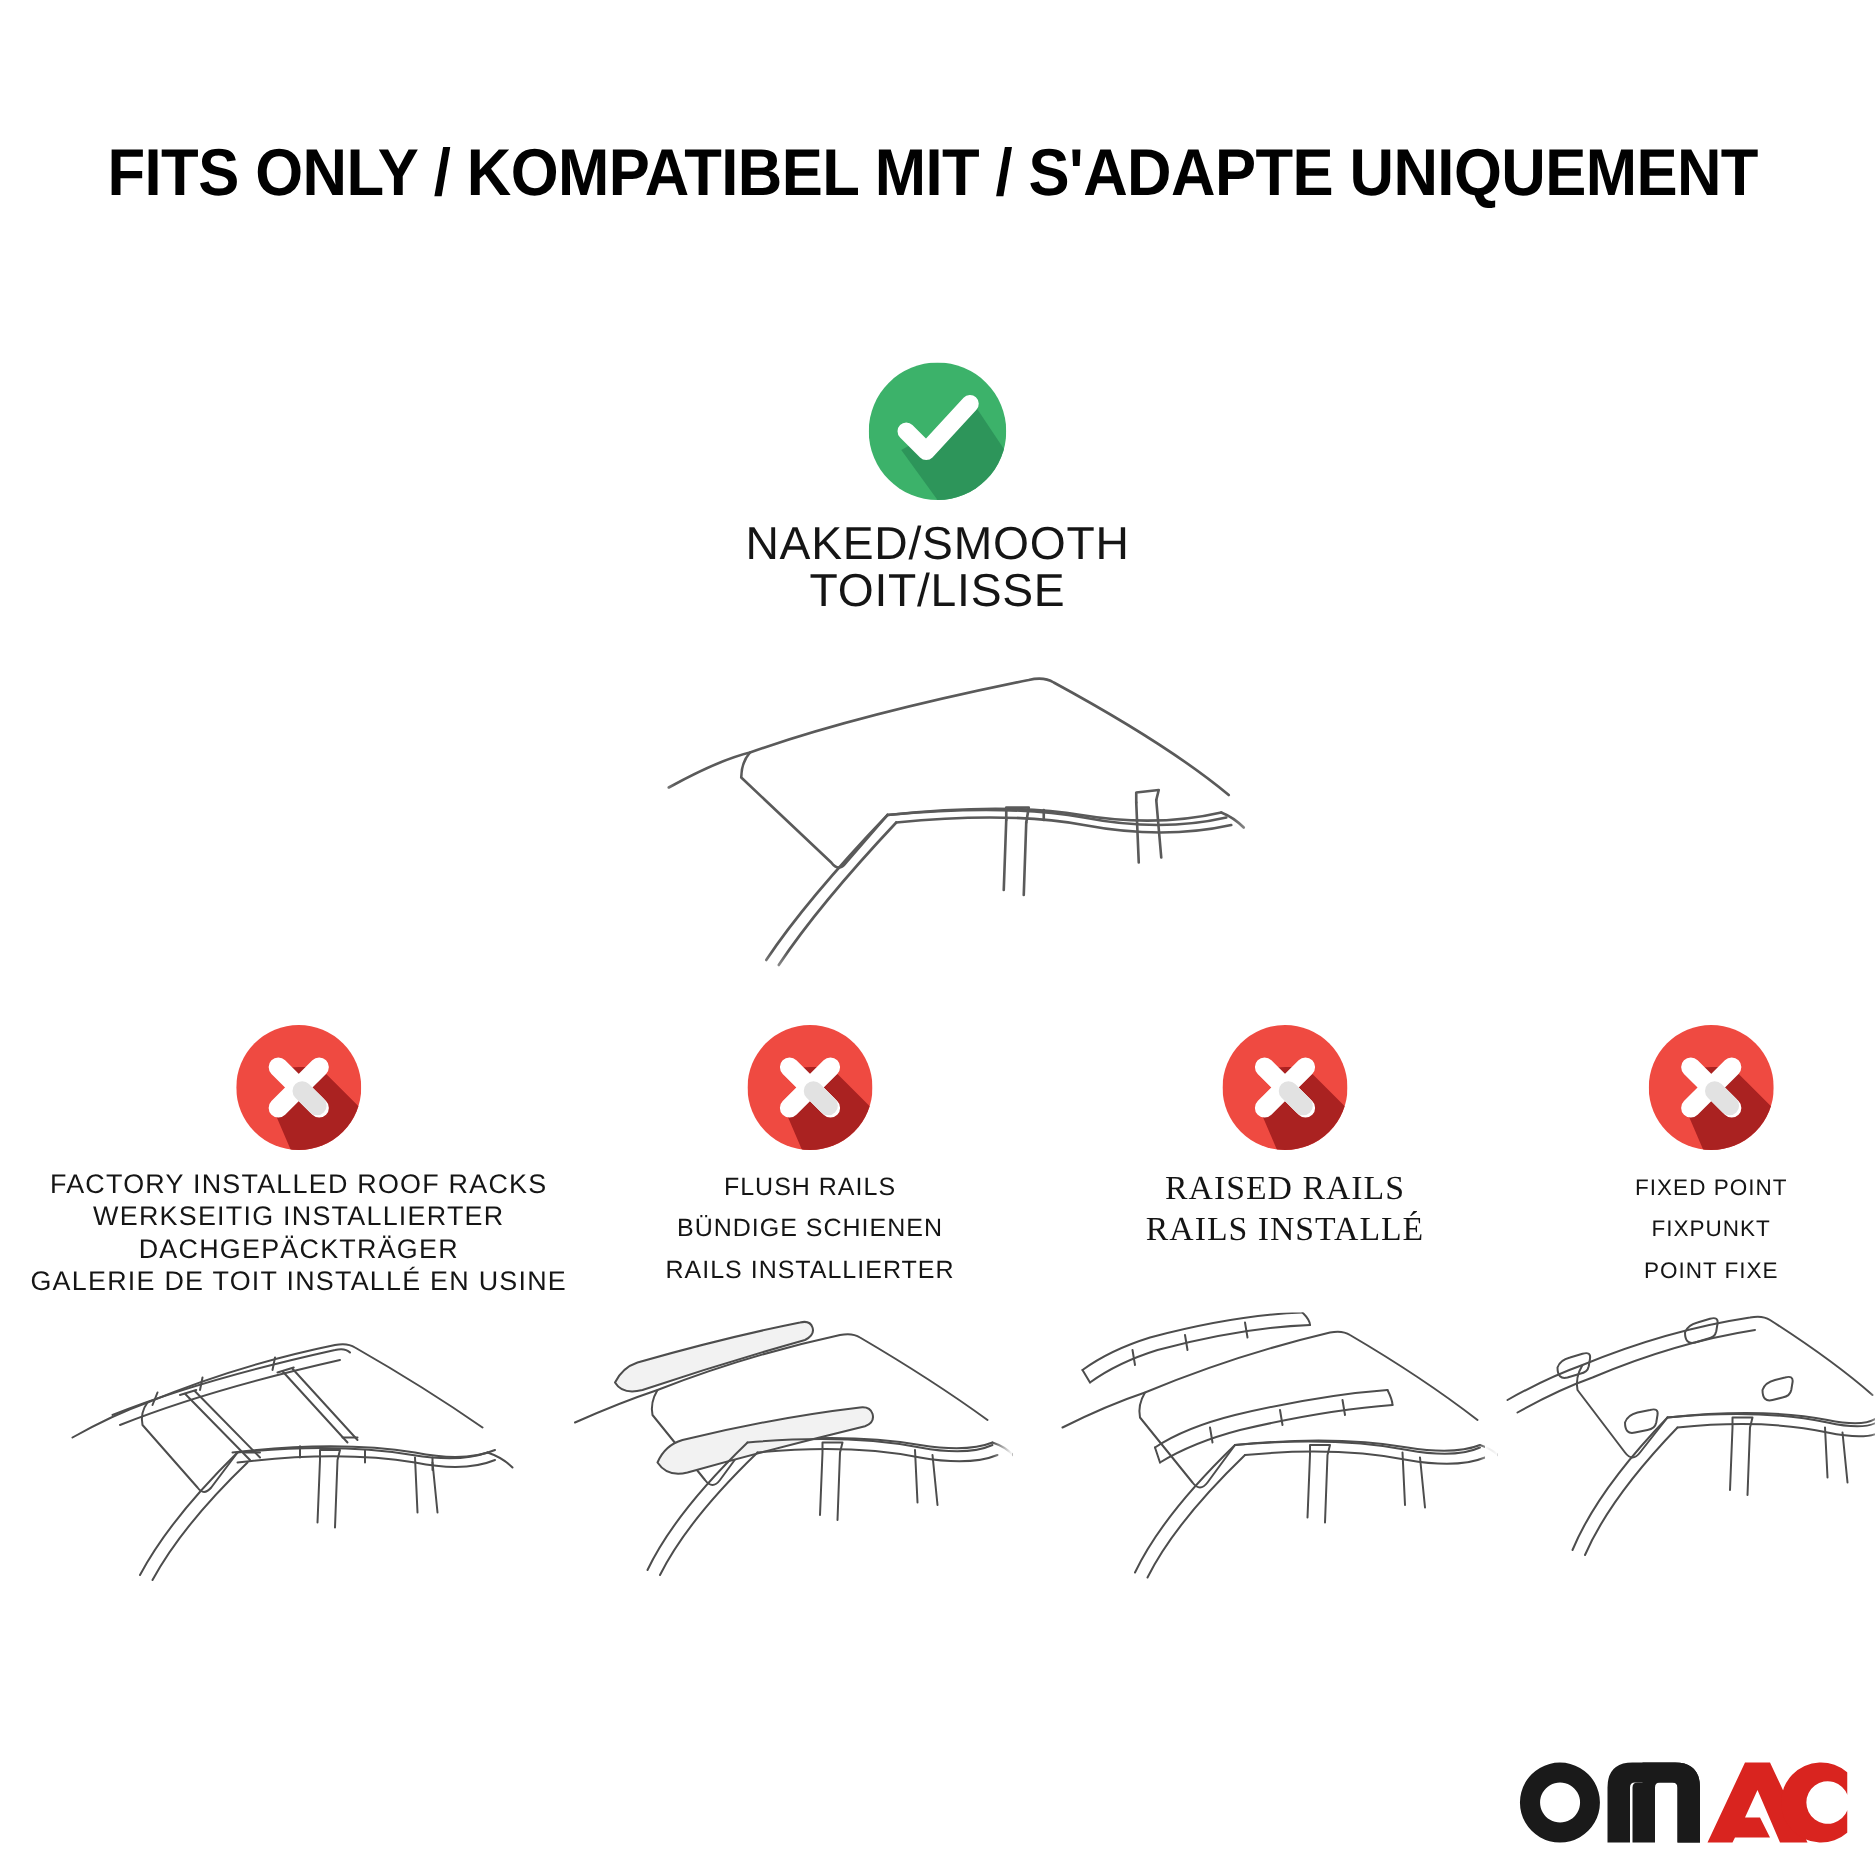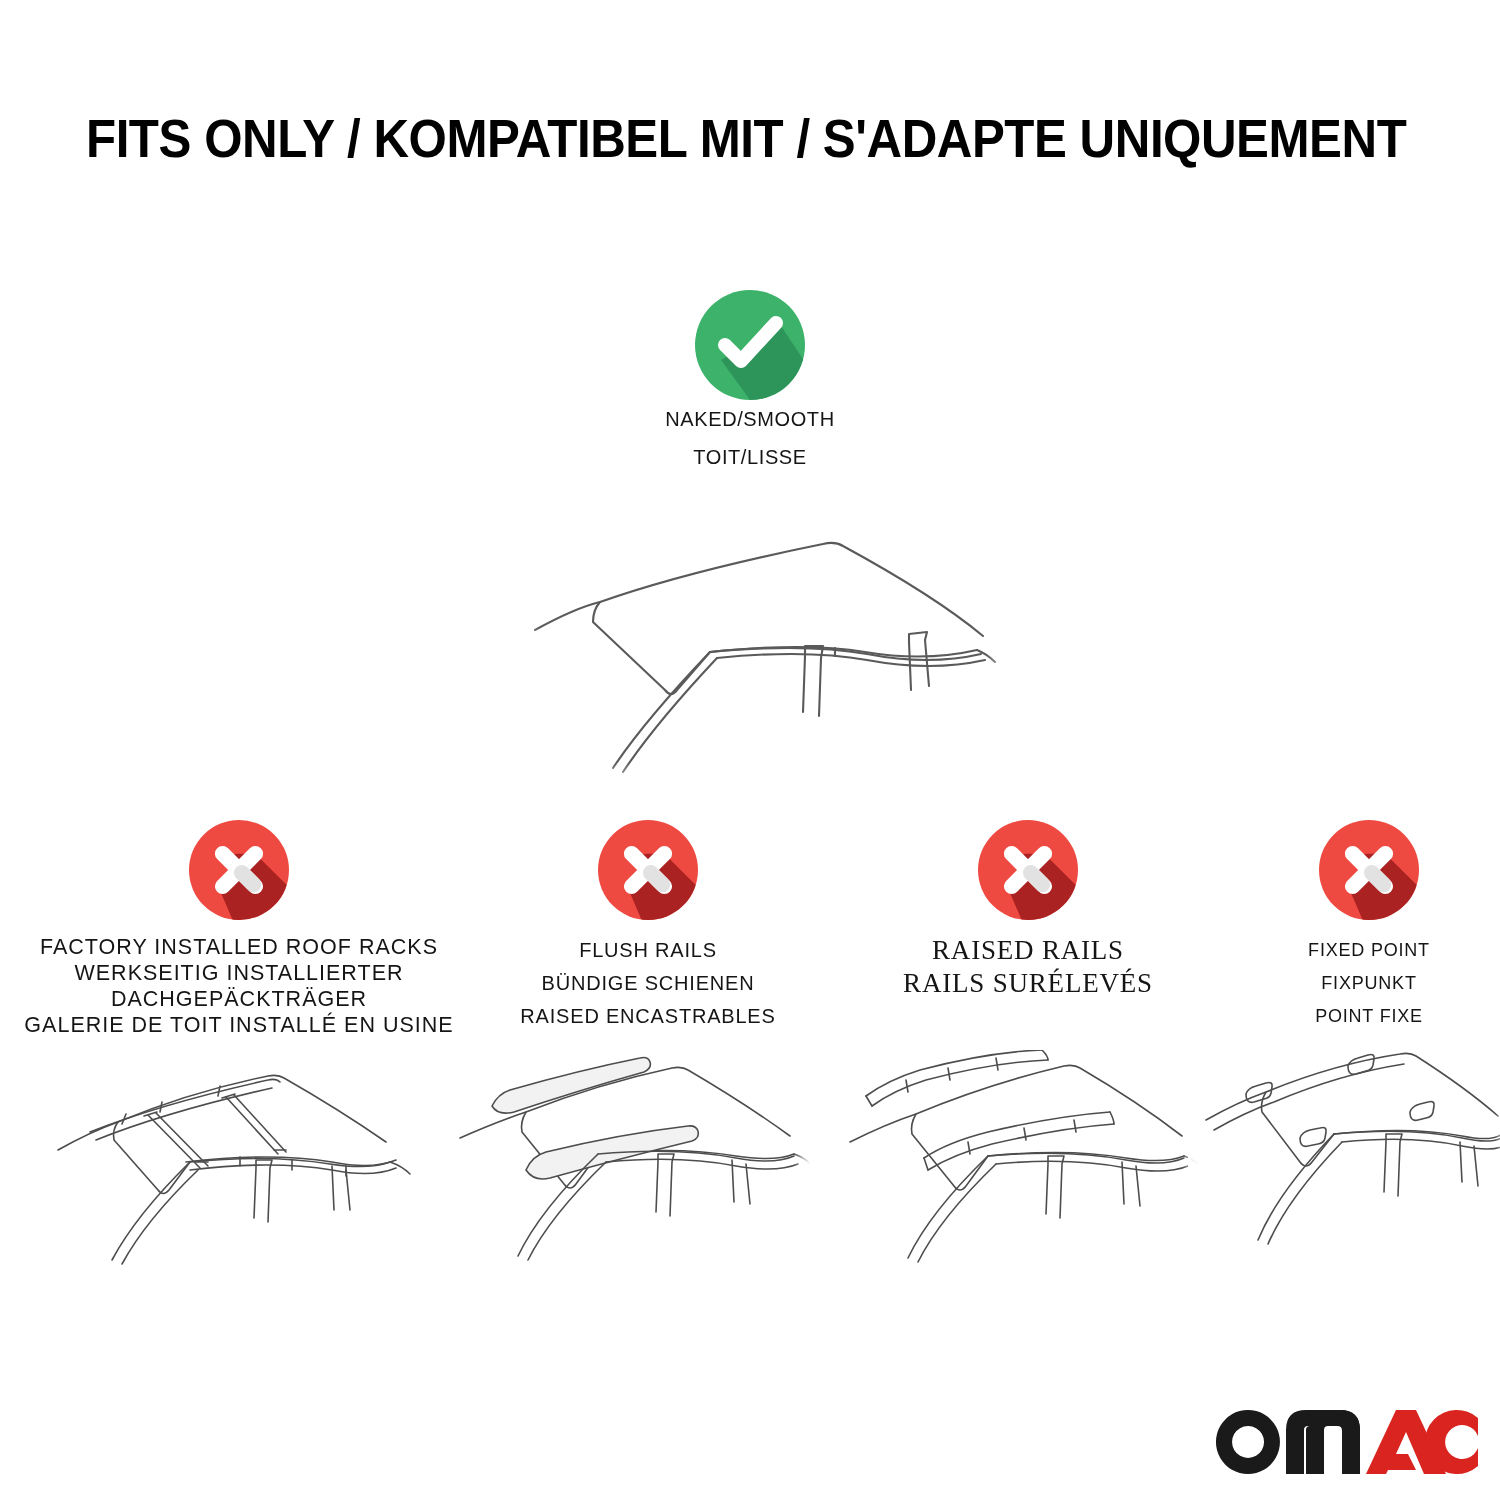--- a/index.html
+++ b/index.html
@@ -47,21 +47,22 @@
     position: absolute;
     left: 0;
     top: 290px;
     width: 1500px;
   }
   .approved-icon-wrap {
     display: flex;
     justify-content: center;
   }
   .approved .label-block {
-    font-size: 20px;
+    margin-top: 16px;
+    font-size: 37px;
     line-height: 38px;
   }
   .approved-art {
     position: absolute;
     left: 505px;
     top: 240px;
     width: 520px;
     height: 270px;
   }
 
@@ -228,21 +229,21 @@
         <g stroke-linecap="round" stroke-width="17">
           <path d="M37 37 L73 73" stroke="#ffffff" fill="none"></path>
           <path d="M73 37 L37 73" stroke="#ffffff" fill="none"></path>
           <path d="M58 58 L71 71" stroke="#e2e2e2" fill="none"></path>
         </g>
       </svg>
     </div>
     <div class="label-block">
       <div>FLUSH RAILS</div>
       <div>BÜNDIGE SCHIENEN</div>
-      <div>RAISED ENCASTRABLES</div>
+      <div>RAILS INSTALLIERTER</div>
     </div>
   </div>
 
   <div class="rej-col c2">
     <div class="icon-wrap">
       <svg width="100" height="100" viewBox="0 0 110 110">
         <defs>
             <clipPath id="clipRed2">
               <circle cx="55" cy="55" r="55"></circle>
             </clipPath>
@@ -253,21 +254,21 @@
         </g>
         <g stroke-linecap="round" stroke-width="17">
           <path d="M37 37 L73 73" stroke="#ffffff" fill="none"></path>
           <path d="M73 37 L37 73" stroke="#ffffff" fill="none"></path>
           <path d="M58 58 L71 71" stroke="#e2e2e2" fill="none"></path>
         </g>
       </svg>
     </div>
     <div class="label-block">
       <div>RAISED RAILS</div>
-      <div>RAILS SURÉLEVÉS</div>
+      <div>RAILS INSTALLÉ</div>
     </div>
   </div>
 
   <div class="rej-col c3">
     <div class="icon-wrap">
       <svg width="100" height="100" viewBox="0 0 110 110">
         <defs>
             <clipPath id="clipRed3">
               <circle cx="55" cy="55" r="55"></circle>
             </clipPath>

